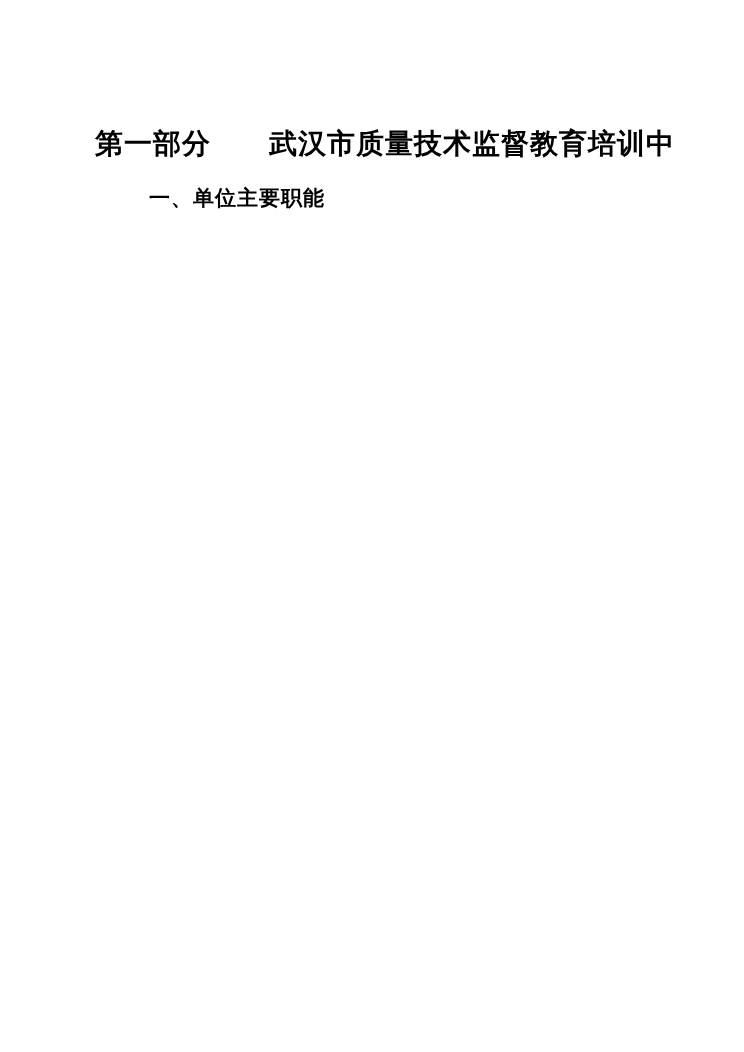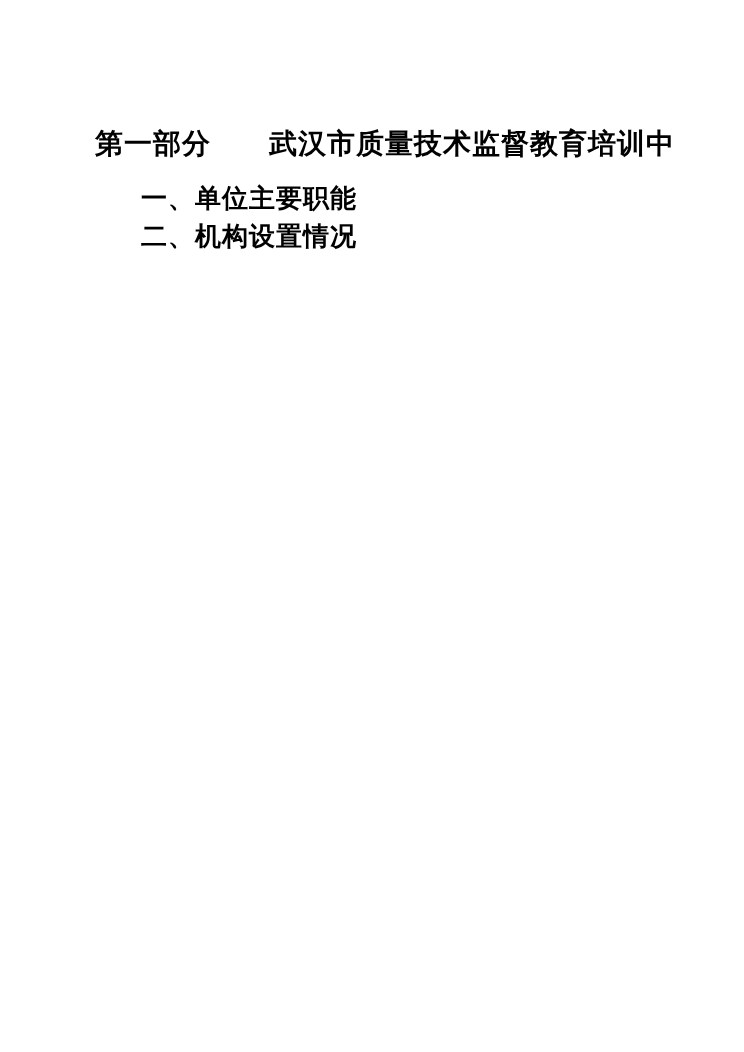--- a/index.html
+++ b/index.html
@@ -25,24 +25,24 @@
     line-height: 42px;
     text-align: center;
     letter-spacing: 1px;
     color: #000000;
   }
   .title-line {
     display: block;
     white-space: pre;
   }
   .section-heading {
-    margin: 4px;
+    margin: 12px;
     font-family: "Liberation Sans", "DejaVu Sans", sans-serif;
     font-weight: 700;
-    font-size: 26px;
+    font-size: 21px;
     line-height: 34px;
     text-indent: 42px;
     letter-spacing: 1px;
     color: #000000;
   }
   .body-paragraph {
     margin: 0;
     font-family: "Liberation Serif", "DejaVu Serif", serif;
     font-size: 21px;
     line-height: 34px;
@@ -60,16 +60,15 @@
 
   <h1 class="doc-title">
     <span class="title-line">第一部分　　武汉市质量技术监督教育培训中</span>
   </h1>
 
   <section>
     <h2 class="section-heading">一、单位主要职能</h2>
   </section>
 
   <section>
-    <h2 class="section-heading">二、机构设置情况</h2>
   </section>
 
 </div>
 
 </body></html>

